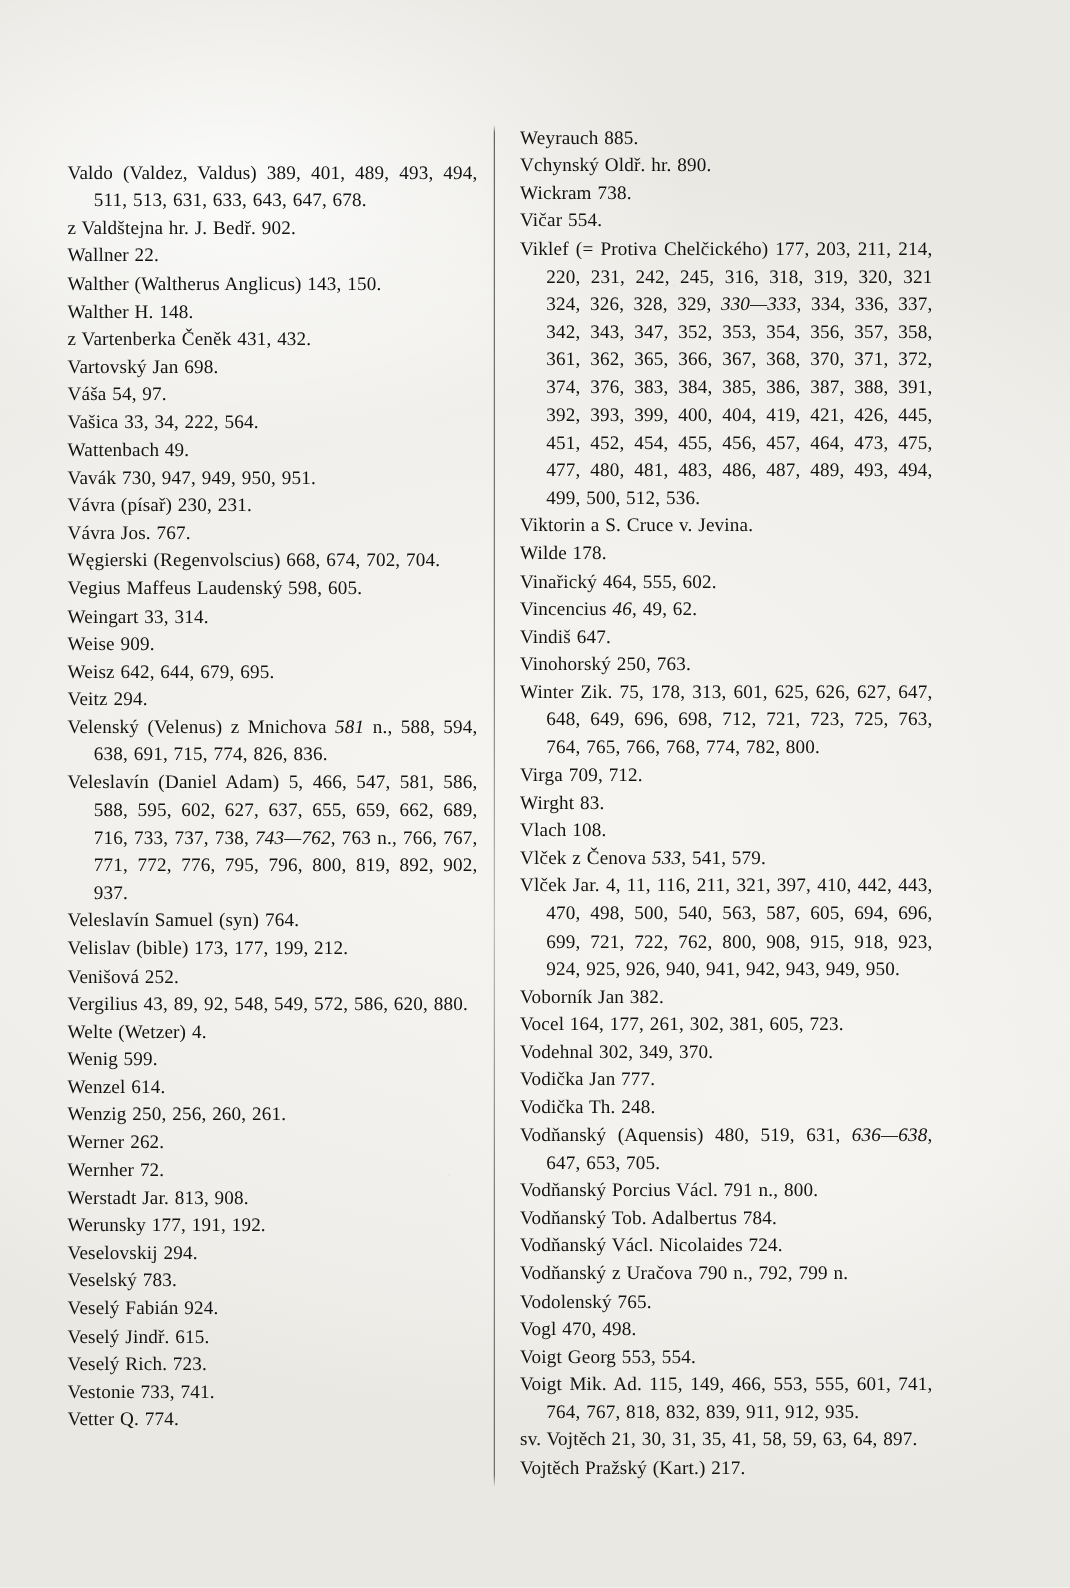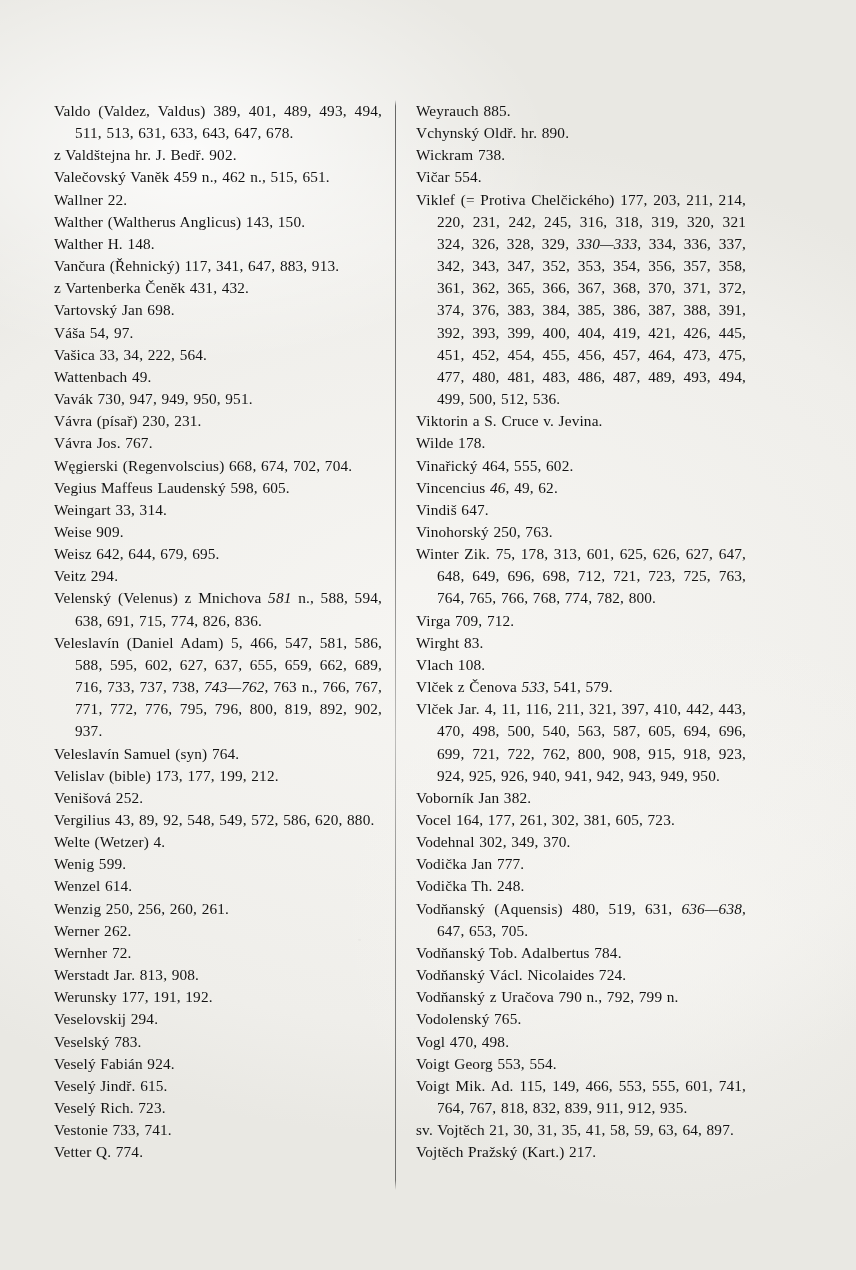--- a/index.html
+++ b/index.html
@@ -38,20 +38,21 @@
     height: 1090px;
     display: flex;
     gap: 0;
   }
   .col {
     position: relative;
   }
   .col-left {
     width: 328px;
     padding-right: 0;
+    margin-top: 28px;
   }
   .col-gutter {
     width: 28px;
     position: relative;
     flex: 0 0 28px;
   }
   .divider {
     position: absolute;
     left: 13px;
     top: 0px;
@@ -121,25 +122,23 @@
 
 <div class="page-surface"></div>
 
 <div class="page">
 
   <div class="columns">
 
     <div class="col col-left" id="left-column">
         <p class="entry justify">Valdo (Valdez, Valdus) 389, 401, 489, 493, 494, 511, 513, 631, 633, 643, 647, 678.</p>
         <p class="entry justify">z Valdštejna hr. J. Bedř. 902.</p>
-        <p class="entry justify">Valečovský Vaněk 459 n., 462 n., 515, 651.</p>
         <p class="entry justify">Wallner 22.</p>
         <p class="entry justify">Walther (Waltherus Anglicus) 143, 150.</p>
         <p class="entry justify">Walther H. 148.</p>
-        <p class="entry justify">Vančura (Řehnický) 117, 341, 647, 883, 913.</p>
         <p class="entry justify">z Vartenberka Čeněk 431, 432.</p>
         <p class="entry justify">Vartovský Jan 698.</p>
         <p class="entry justify">Váša 54, 97.</p>
         <p class="entry justify">Vašica 33, 34, 222, 564.</p>
         <p class="entry justify">Wattenbach 49.</p>
         <p class="entry justify">Vavák 730, 947, 949, 950, 951.</p>
         <p class="entry justify">Vávra (písař) 230, 231.</p>
         <p class="entry justify">Vávra Jos. 767.</p>
         <p class="entry justify">Węgierski (Regenvolscius) 668, 674, 702, 704.</p>
         <p class="entry justify">Vegius Maffeus Laudenský 598, 605.</p>
@@ -191,20 +190,21 @@
         <p class="entry justify">Wirght 83.</p>
         <p class="entry justify">Vlach 108.</p>
         <p class="entry justify">Vlček z Čenova <i>533</i>, 541, 579.</p>
         <p class="entry justify">Vlček Jar. 4, 11, 116, 211, 321, 397, 410, 442, 443, 470, 498, 500, 540, 563, 587, 605, 694, 696, 699, 721, 722, 762, 800, 908, 915, 918, 923, 924, 925, 926, 940, 941, 942, 943, 949, 950.</p>
         <p class="entry justify">Voborník Jan 382.</p>
         <p class="entry justify">Vocel 164, 177, 261, 302, 381, 605, 723.</p>
         <p class="entry justify">Vodehnal 302, 349, 370.</p>
         <p class="entry justify">Vodička Jan 777.</p>
         <p class="entry justify">Vodička Th. 248.</p>
         <p class="entry justify">Vodňanský (Aquensis) 480, 519, 631, <i>636—638</i>, 647, 653, 705.</p>
+        <p class="entry justify">Vodňanský Porcius Václ. 791 n., 800.</p>
         <p class="entry justify">Vodňanský Tob. Adalbertus 784.</p>
         <p class="entry justify">Vodňanský Václ. Nicolaides 724.</p>
         <p class="entry justify">Vodňanský z Uračova 790 n., 792, 799 n.</p>
         <p class="entry justify">Vodolenský 765.</p>
         <p class="entry justify">Vogl 470, 498.</p>
         <p class="entry justify">Voigt Georg 553, 554.</p>
         <p class="entry justify">Voigt Mik. Ad. 115, 149, 466, 553, 555, 601, 741, 764, 767, 818, 832, 839, 911, 912, 935.</p>
         <p class="entry justify">sv. Vojtěch 21, 30, 31, 35, 41, 58, 59, 63, 64, 897.</p>
         <p class="entry justify">Vojtěch Pražský (Kart.) 217.</p>
       </div>

